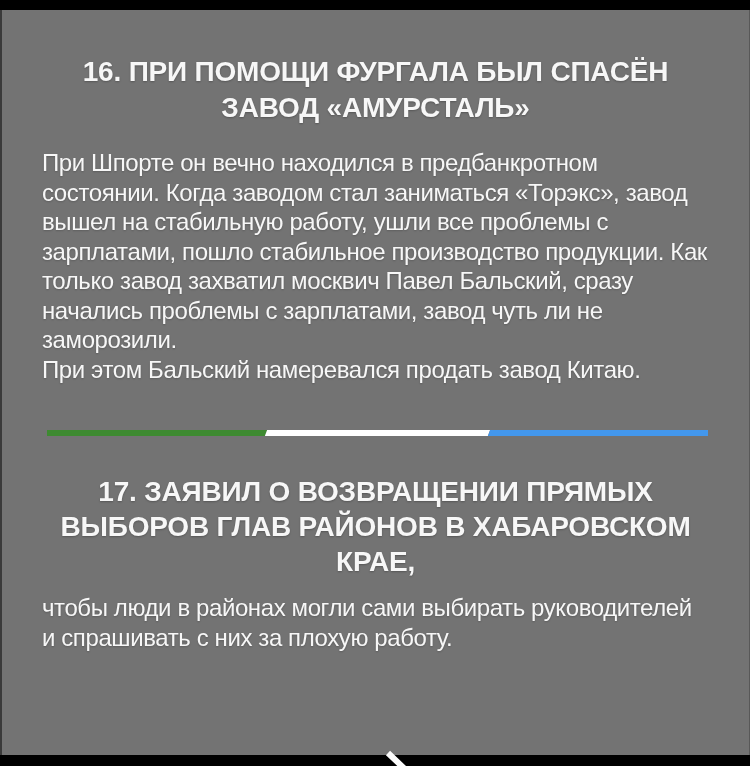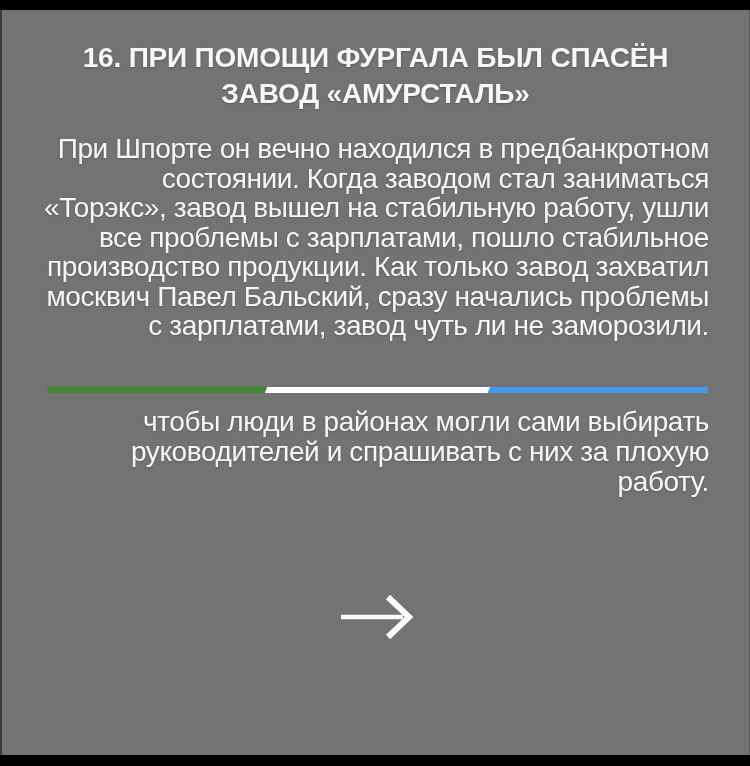--- a/index.html
+++ b/index.html
@@ -27,28 +27,28 @@
   .heading {
     margin: 0 auto;
     max-width: 680px;
     font-size: 28px;
     line-height: 36px;
     font-weight: bold;
     text-align: center;
     letter-spacing: -0.2px;
     text-shadow: 0 1px 2px rgba(0,0,0,0.25);
   }
-  .heading-16 { padding-top: 30px; }
+  .heading-16 { padding-top: 44px; }
 
   .body-text {
     margin: 0;
-    font-size: 28px;
+    font-size: 24px;
     line-height: 29.5px;
     letter-spacing: -0.4px;
-    text-align: right;
+    text-align: left;
     text-shadow: 0 1px 2px rgba(0,0,0,0.2);
   }
   .body-16 { margin-top: 22px; }
 
   .divider-wrap {
     width: 661px; height: 6px;
     margin: 46px 0 0 5px;
     overflow: hidden;
     display: flex;
   }
@@ -73,29 +73,31 @@
 <body>
 
 <div class="bar bar-top" style="background-color: rgb(0, 0, 0);"></div>
 
 <div class="canvas" style="background-color: rgb(115, 115, 115);">
 
   <div>
     <h1 class="heading heading-16">16. ПРИ ПОМОЩИ ФУРГАЛА БЫЛ СПАСЁН ЗАВОД «АМУРСТАЛЬ»</h1>
 
     <p class="body-text body-16">При Шпорте он вечно находился в предбанкротном состоянии. Когда заводом стал заниматься «Торэкс», завод вышел на стабильную работу, ушли все проблемы с зарплатами, пошло стабильное производство продукции. Как только завод захватил москвич Павел Бальский, сразу начались проблемы с зарплатами, завод чуть ли не заморозили.</p>
+    <p class="body-text">При этом Бальский намеревался продать завод Китаю.</p>
   </div>
 
   <div class="divider-wrap">
     <div class="divider-seg" style="background-color: rgb(62, 138, 49);"></div>
     <div class="divider-seg" style="background-color: rgb(255, 255, 255);"></div>
     <div class="divider-seg" style="background-color: rgb(67, 151, 236);"></div>
   </div>
 
   <div>
+    <h2 class="heading heading-17">17. ЗАЯВИЛ О ВОЗВРАЩЕНИИ ПРЯМЫХ ВЫБОРОВ ГЛАВ РАЙОНОВ В ХАБАРОВСКОМ КРАЕ,</h2>
 
     <p class="body-text body-17">чтобы люди в районах могли сами выбирать руководителей и спрашивать с них за плохую работу.</p>
   </div>
 
   <div class="arrow-row">
     <button class="arrow-btn" type="button">
       <svg width="78" height="46" viewBox="0 0 78 46" fill="none" xmlns="http://www.w3.org/2000/svg">
         <line x1="4" y1="23" x2="66" y2="23" stroke="#fcfcfc" stroke-width="4.5"></line>
         <polyline points="51,3 72,23 51,43" stroke="#fcfcfc" stroke-width="6" fill="none"></polyline>
       </svg>

